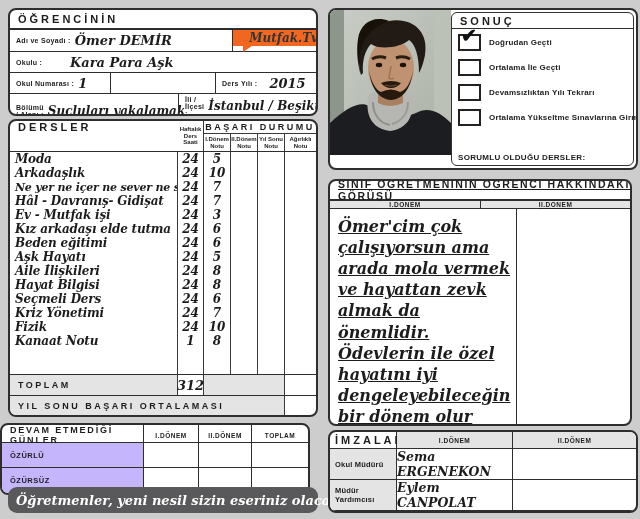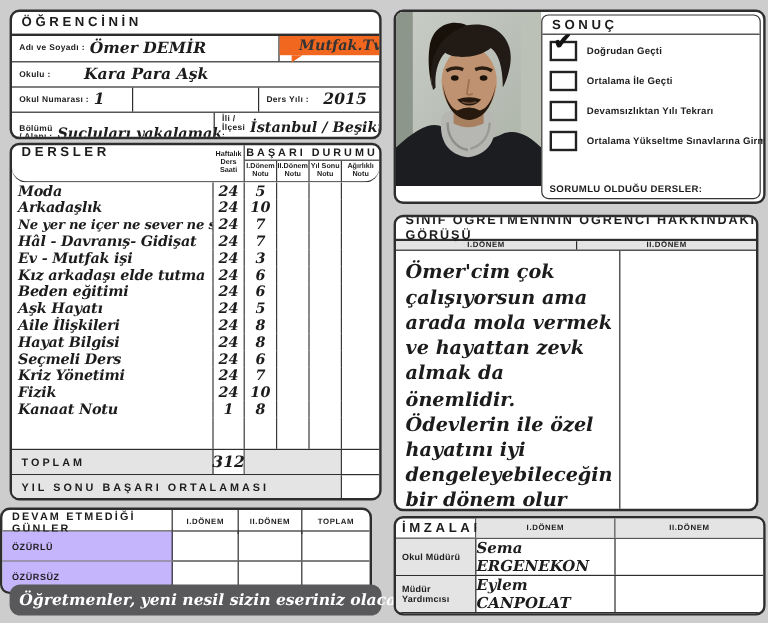--- a/index.html
+++ b/index.html
@@ -21,21 +21,21 @@
   .s-val { font-size:13px; white-space:nowrap; }
   .bdiv { border-left:1.5px solid #2e2e2e; }
   #badge-cell { width:103px; padding:0; position:relative; }
   #badge { position:absolute; left:0; right:0; top:0; height:16px; background:#f2671f; display:flex; align-items:center; justify-content:center; }
   #badge .script { font-size:12px; color:#343434; }
   #badge-tail { position:absolute; left:10px; top:16px; width:0; height:0; border-top:6px solid #f2671f; border-right:9px solid transparent; }
 
   
   #grades-box { left:8px; top:119px; width:310px; height:298px; display:flex; flex-direction:column; }
   .gcols { display:grid; grid-template-columns:168px 26px 27px 27px 27px 1fr; }
-  #g-header { grid-template-rows:13px 17px; border-bottom:1.5px solid #2e2e2e;border-radius:12px; }
+  #g-header { grid-template-rows:13px 17px; border-bottom:1.5px solid #2e2e2e; }
   .h-cell { border-right:1px solid #3a3a3a; display:flex; align-items:center; justify-content:center; text-align:center; }
   #h-dersler { grid-row:1/3; grid-column:1; justify-content:flex-start; padding-left:8px; font-weight:bold; font-size:11px; letter-spacing:3px; }
   #h-hours { grid-row:1/3; grid-column:2; font-size:6px; font-weight:bold; line-height:1.15; }
   #h-group { grid-row:1; grid-column:3/7; border-right:none; border-bottom:1px solid #3a3a3a; font-weight:bold; font-size:9px; letter-spacing:2.5px; }
   .h-sub { grid-row:2; font-size:6px; font-weight:bold; line-height:1.15; }
   .h-sub.last { border-right:none; }
   .g-row { height:14px; }
   .gc { border-right:1px solid #3a3a3a; display:flex; align-items:center; justify-content:center; font-size:12px; overflow:hidden; }
   .gc.subj { justify-content:flex-start; padding-left:5px; white-space:nowrap; letter-spacing:-0.2px; }
   .gc.last { border-right:none; }
@@ -66,21 +66,21 @@
   #student-photo { position:absolute; left:0; top:0; width:121px; height:145px; }
   #sonuc-panel { position:absolute; left:121px; top:2px; right:2px; bottom:2px; border:1.5px solid #333; border-radius:6px; }
   #sonuc-panel .hdr { height:16px; border-bottom-width:1.5px; }
   .opt { display:flex; align-items:center; gap:8px; padding-left:6px; height:24px; margin-top:1px; }
   .cbx { width:23px; height:17px; border:2px solid #222; background:#fff; position:relative; flex:none; }
   .mark { position:absolute; left:1px; top:-10px; font-size:19px; font-weight:bold; color:#111; line-height:1; }
   .opt-label { font-size:8px; font-weight:bold; letter-spacing:.2px; white-space:nowrap; }
   #responsible { font-size:8px; font-weight:bold; letter-spacing:.3px; padding-left:6px; margin-top:24px; }
 
   
-  #opinion-box { left:328px; top:179px; width:304px; height:247px; display:flex; flex-direction:column; }
+  #opinion-box { left:328px; top:179px; width:304px; height:247px; display:flex; flex-direction:column;text-decoration:underline; }
   #opinion-box .hdr { height:20px; font-size:10.5px; letter-spacing:1.6px; }
   #op-subhdr { display:grid; grid-template-columns:1fr 1fr; height:14px; border-bottom:1.5px solid #2e2e2e; background:#e4e4e4; }
   .op-h { display:flex; align-items:center; justify-content:center; font-size:6.5px; font-weight:bold; letter-spacing:.5px; }
   .op-h.right { border-left:1.5px solid #2e2e2e; }
   #op-body { flex:1; display:grid; grid-template-columns:1fr 1fr; }
   .op-col { display:flex; flex-direction:column; }
   .op-col.left { border-right:1.5px solid #2e2e2e; }
   #op-text { padding:7px 6px 0 8px; font-size:16px; line-height:1.32; }
   #op-sign { text-align:center; font-size:13px; margin-top:16px; }
 

